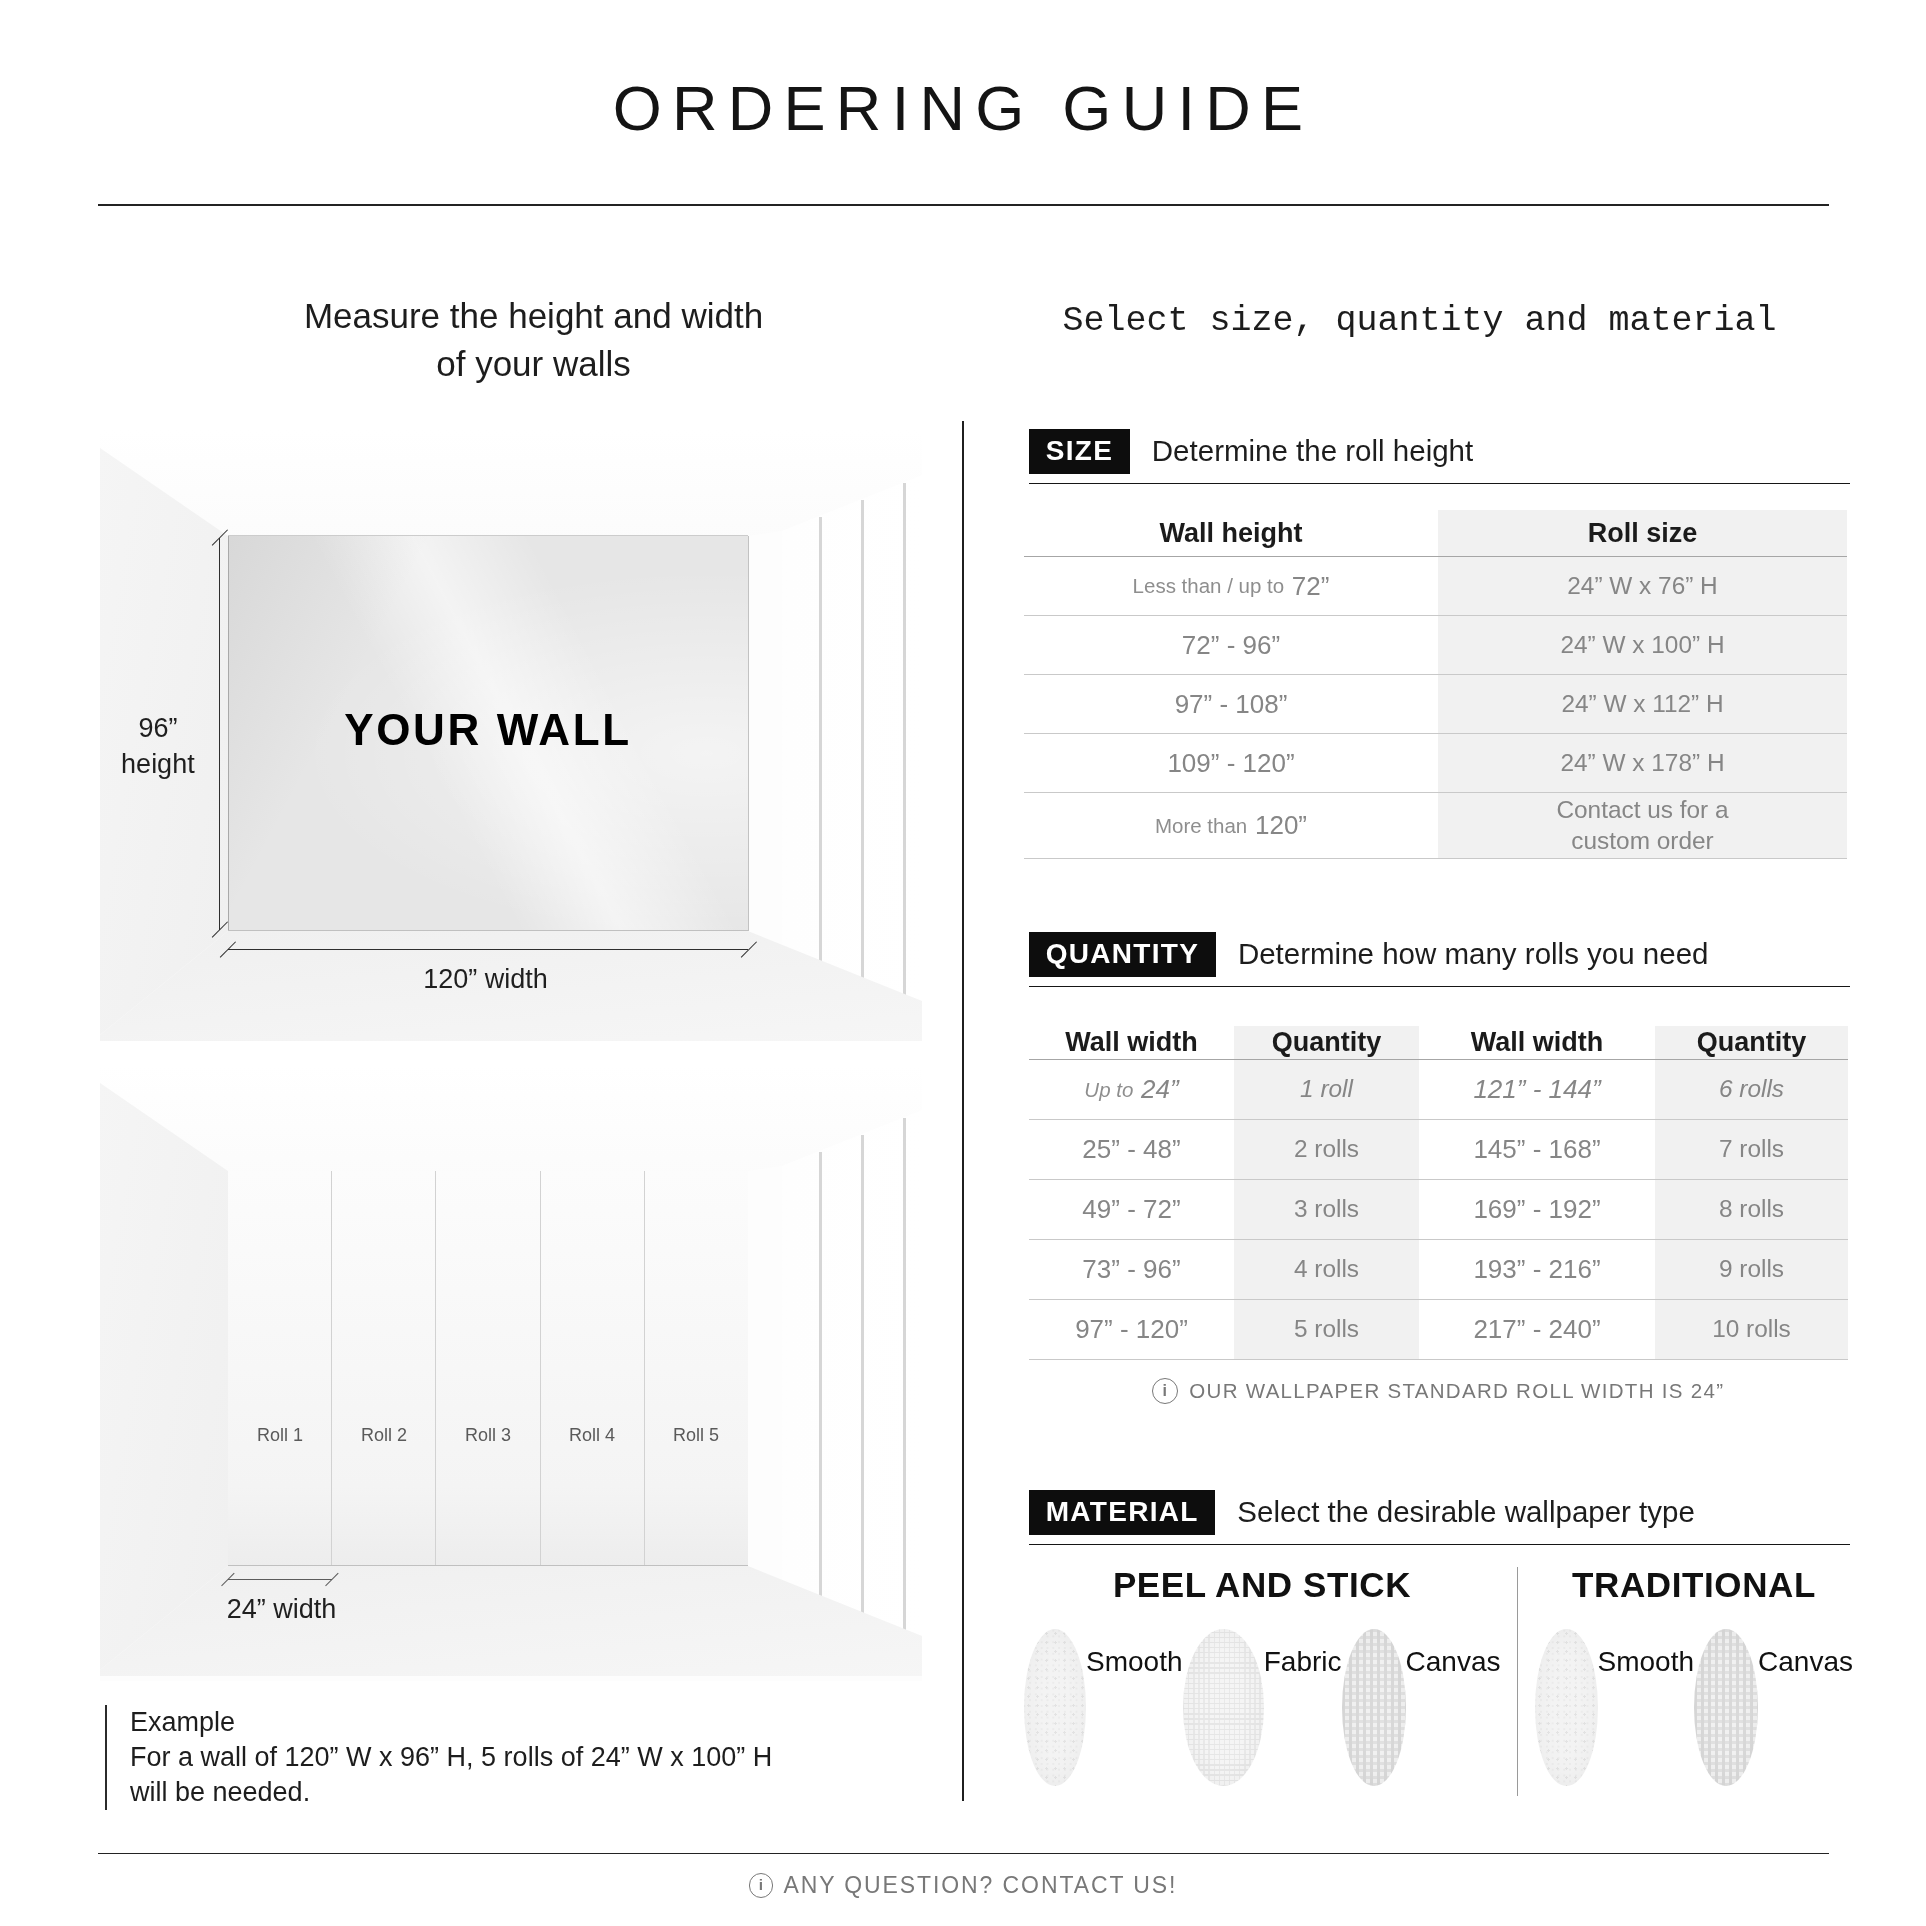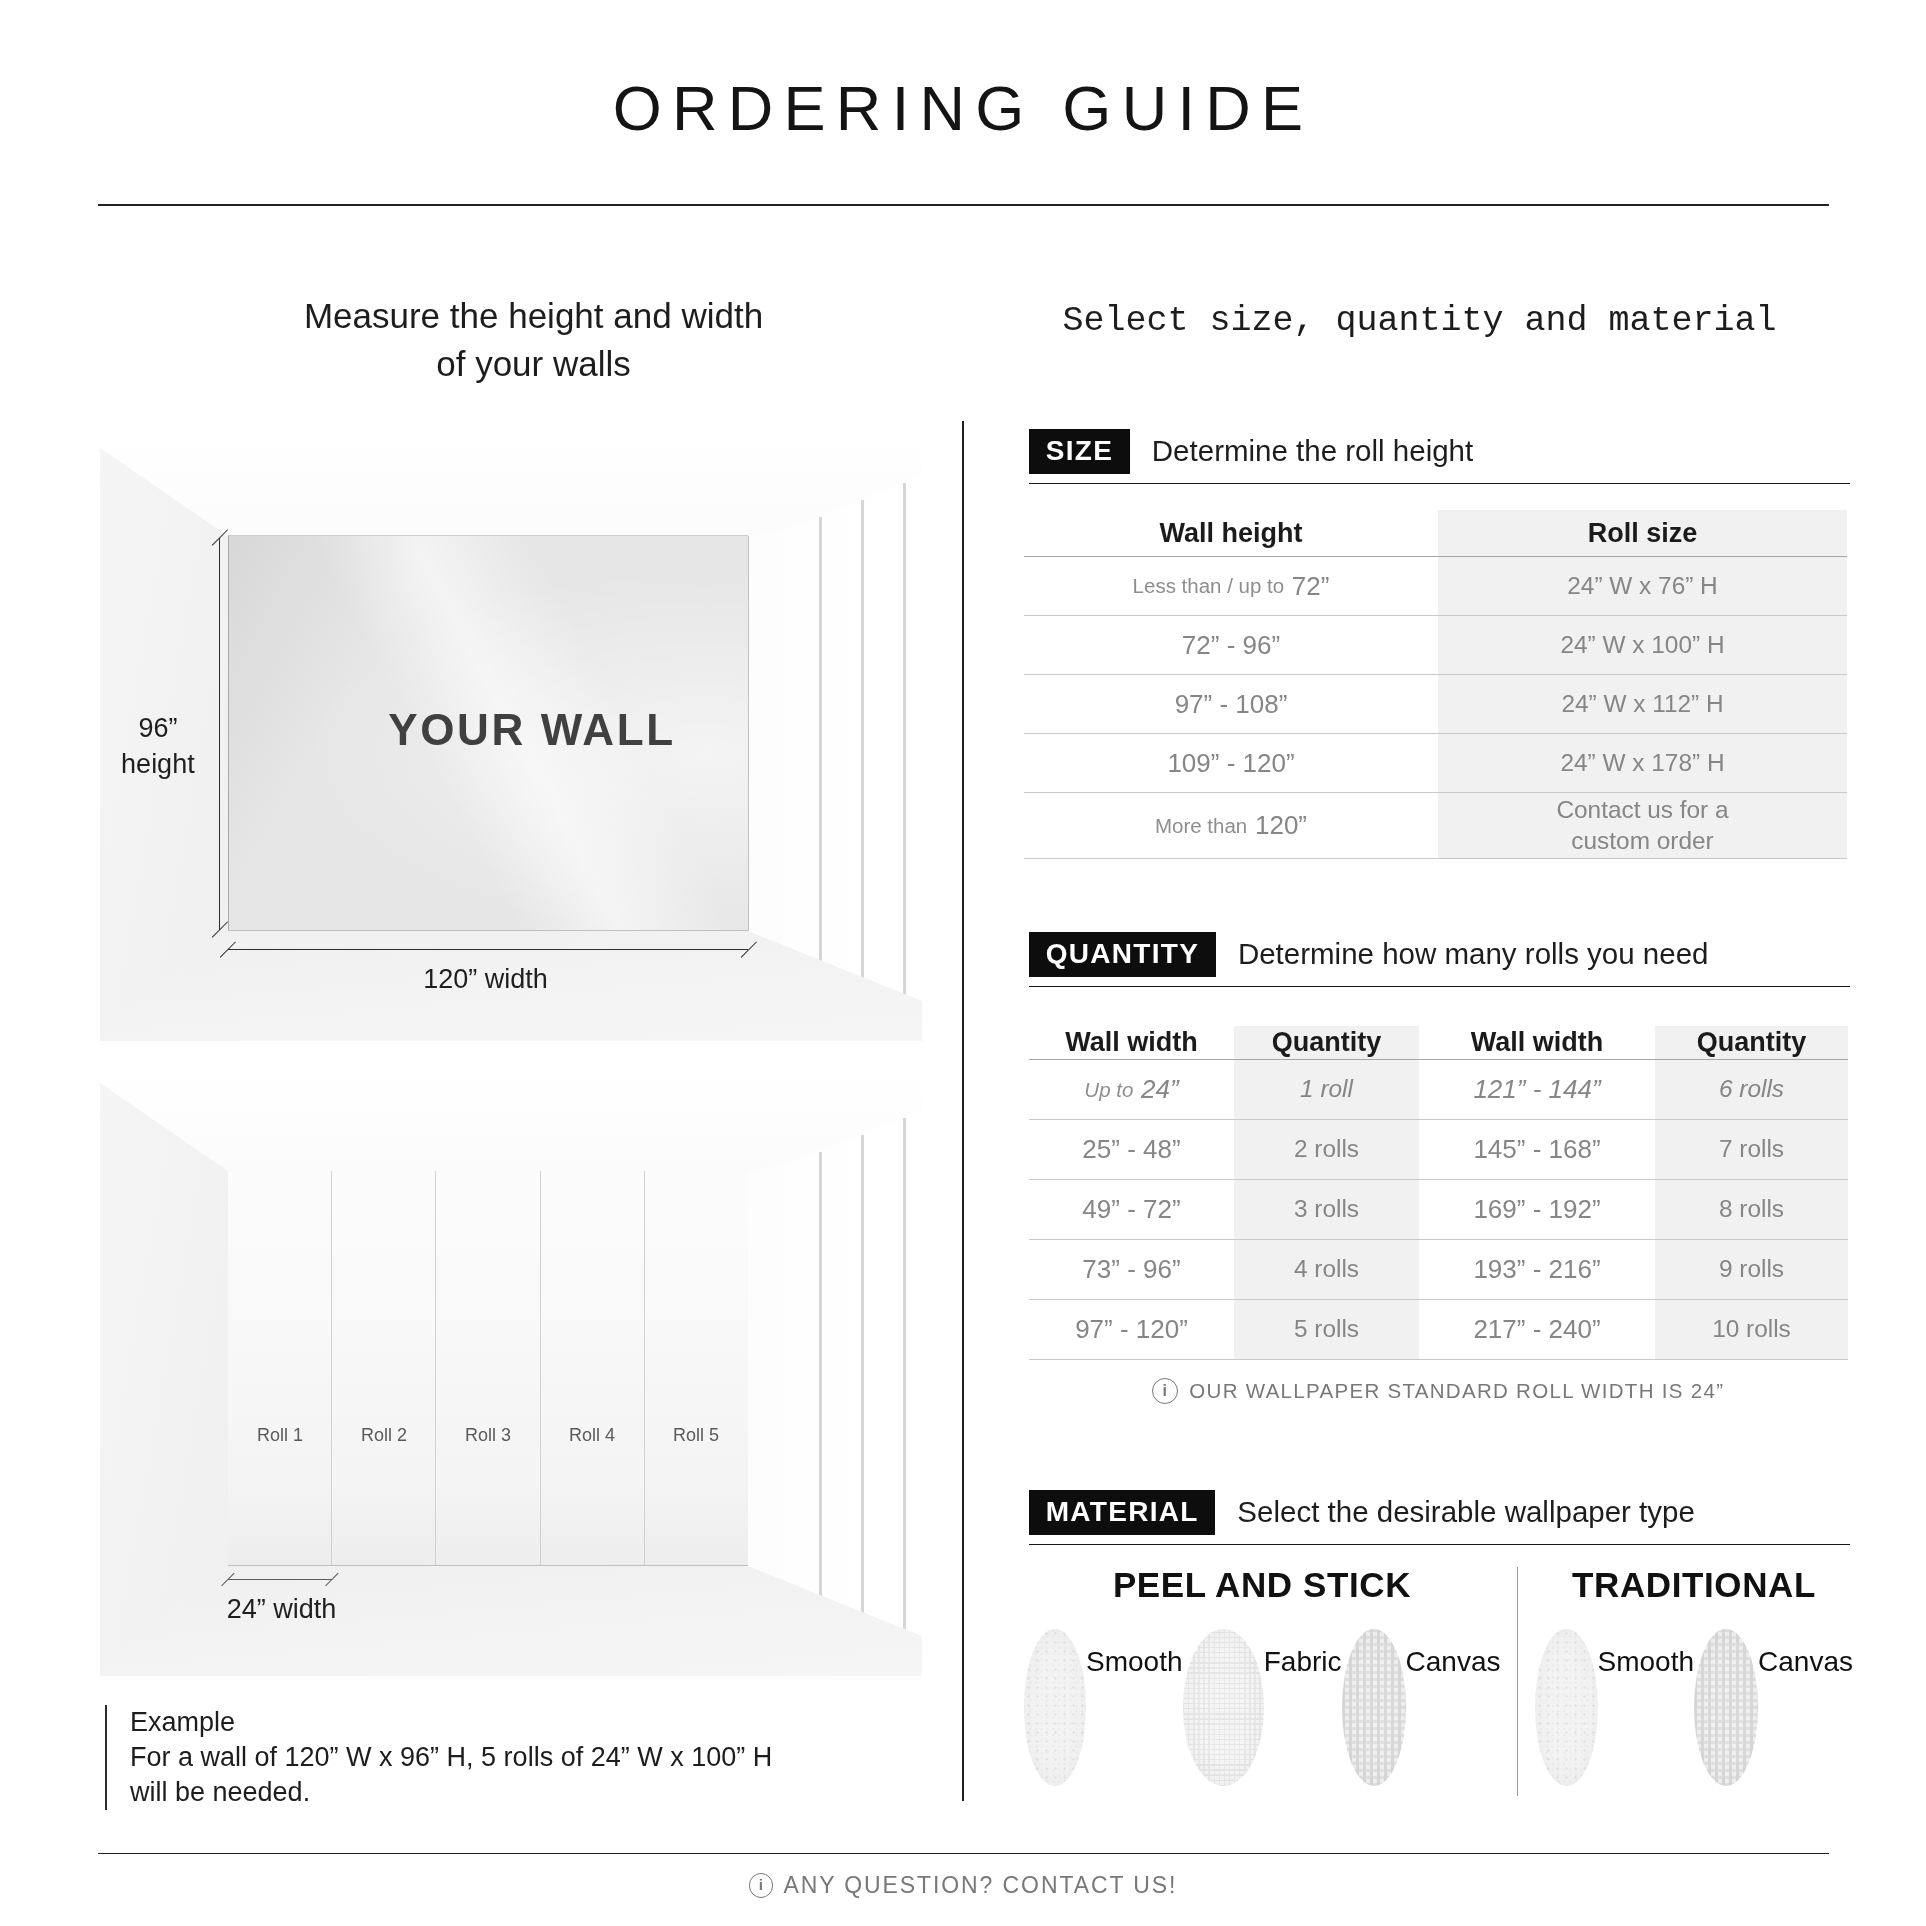--- a/index.html
+++ b/index.html
@@ -55,21 +55,21 @@
   }
   .edge-v{width:1.3px; background:#a9a9a9;}
   .edge-h{height:1.3px; background:#cccccc;}
 
   .dim-line{background:#2e2e2e;}
   .tick{width:22px; height:1.3px; background:#2e2e2e; transform:rotate(-45deg);}
   .tick.gray{background:#5c5c5c; width:18px;}
 
   .height-label{font-size:27px; color:#1f1f1f; line-height:1.32; text-align:center;}
   .your-wall{
-    font-size:44px; font-weight:bold; color:#404040; letter-spacing:2.6px; text-align:center;padding-left:44px;
+    font-size:44px; font-weight:bold; color:#000000; letter-spacing:2.6px; text-align:center;
   }
   .dim-caption{font-size:27px; color:#1f1f1f; text-align:center;}
 
   .panels{left:128px; top:106px; width:520px; height:395px; display:flex;}
   .panel{flex:1; background:linear-gradient(to bottom,#fcfcfc 0%,#f4f4f4 80%,#ededed 100%); border-right:1.3px solid #d2d2d2;}
   .panel:last-child{border-right:none;}
   .rolls-row{left:128px; top:360px; width:520px; display:flex;}
   .roll-label{flex:1; text-align:center; font-size:18px; color:#5a5a5a;}
 
   

